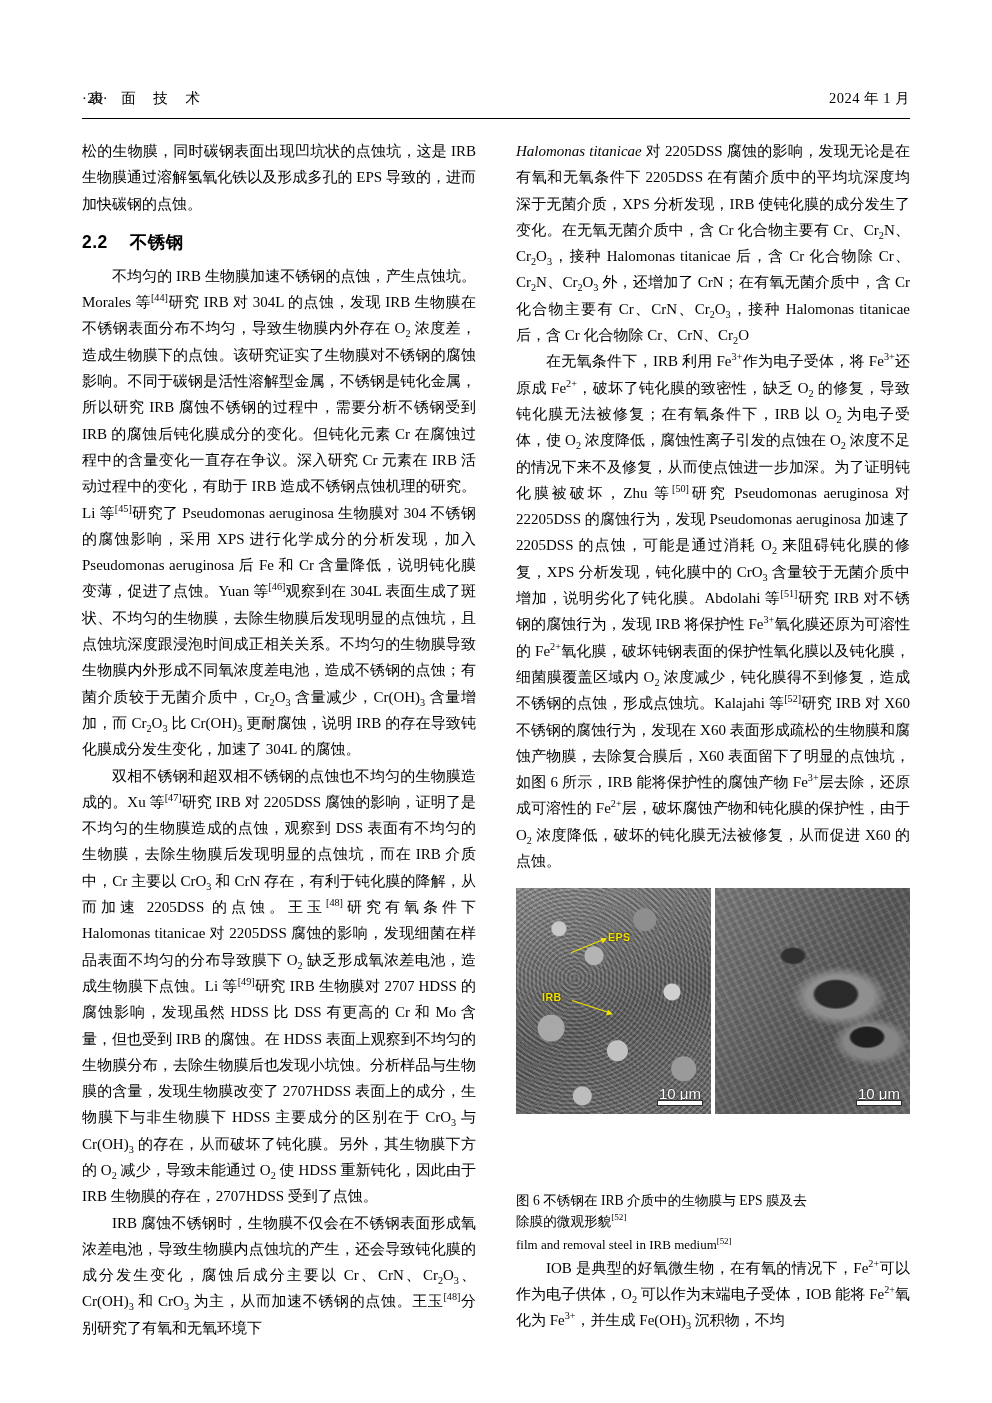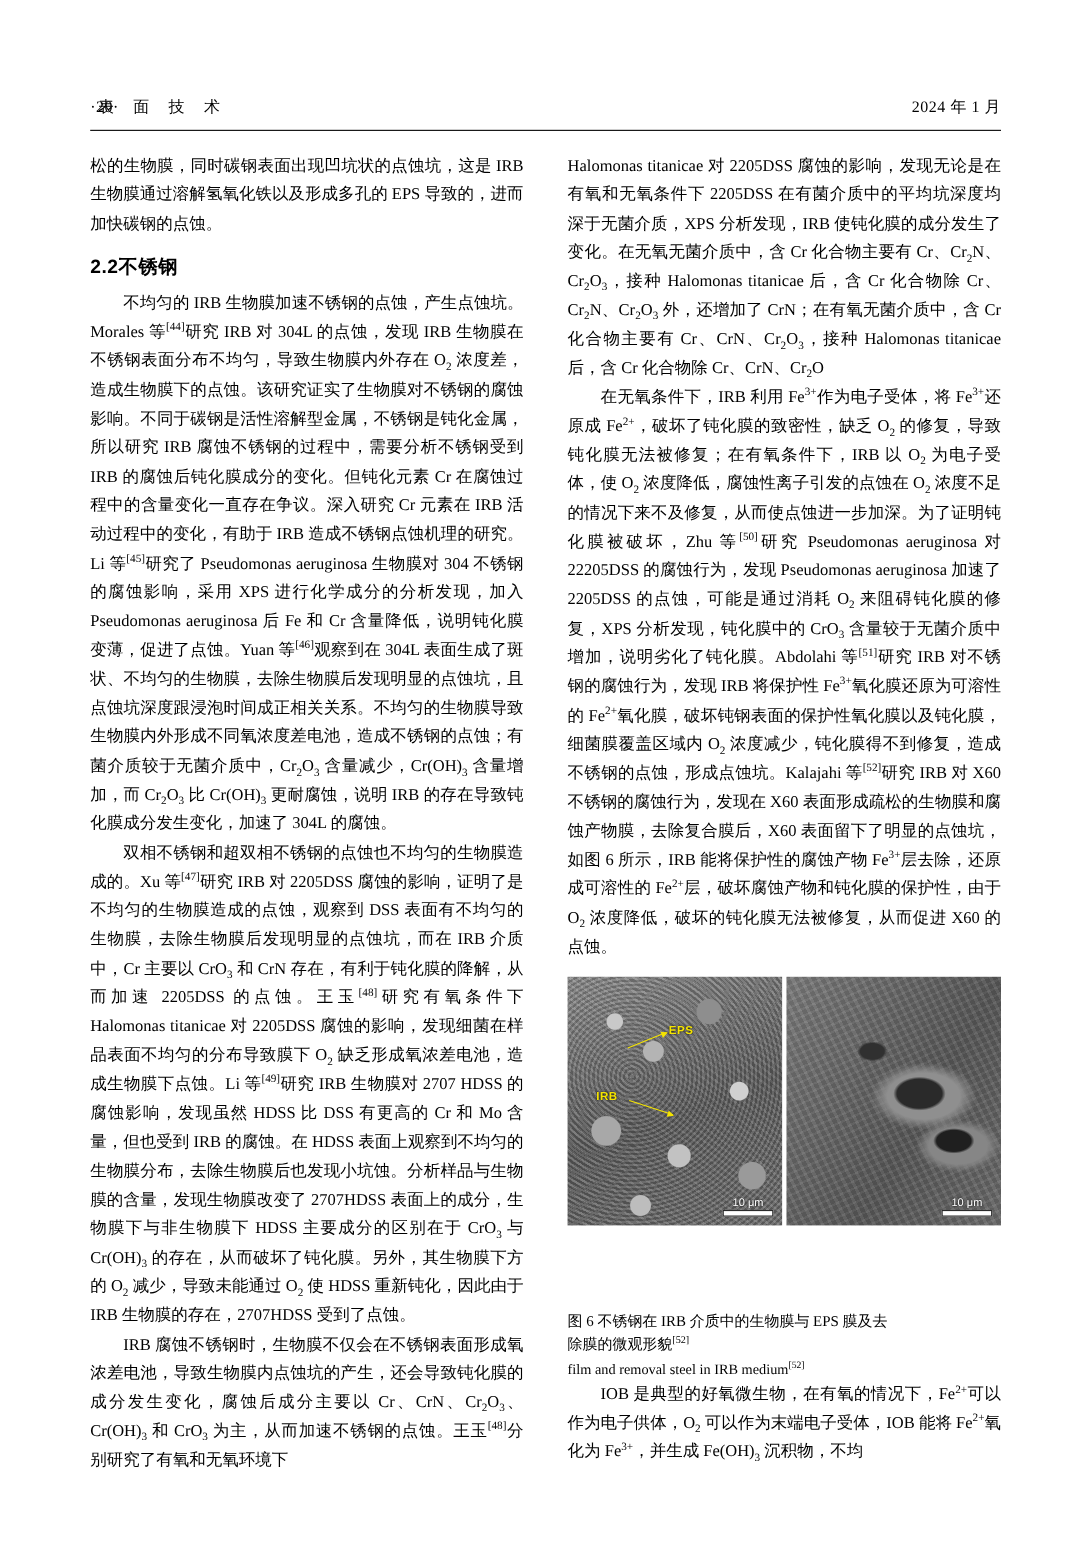--- a/index.html
+++ b/index.html
@@ -81,33 +81,33 @@
   p.body.noindent { text-indent: 0; }
 
   h2.sec {
     margin: 10px 0 6px 0;
     font-family: "Liberation Sans", "DejaVu Sans", sans-serif;
     font-size: 17.5px;
     font-weight: bold;
     line-height: 30px;
     letter-spacing: 0.5px;
   }
-  h2.sec .num { margin-right: 0; }
+  h2.sec .num { margin-right: 22px; }
 
   h1.sec1 {
     margin: 24px 0 10px 0;
     font-family: "Liberation Sans", "DejaVu Sans", sans-serif;
     font-size: 20px;
     font-weight: bold;
     line-height: 34px;
     letter-spacing: 0.5px;
   }
   h1.sec1 .num { margin-right: 18px; }
 
-  .it { }
+  .it { font-style: italic; }
   sup { font-size: 0.68em; vertical-align: super; line-height: 0; }
   sub { font-size: 0.68em; vertical-align: sub; line-height: 0; }
 
   
   .figure {
     margin: 14px 0 0 0;
   }
   .fig-images {
     display: flex;
     gap: 4px;
@@ -148,21 +148,21 @@
   }
   .scale-bar {
     position: absolute;
     right: 8px;
     bottom: 8px;
     display: flex;
     flex-direction: column;
     align-items: center;
     color: #ffffff;
     font-family: "Liberation Sans", "DejaVu Sans", sans-serif;
-    font-size: 10px;
+    font-size: 15px;
     line-height: 11px;
     text-shadow: 0 0 2px #000;
   }
   .scale-bar .bar {
     width: 44px;
     height: 4px;
     background: #ffffff;
     margin-top: 1px;
     border: 1px solid #2a2a2a;
   }

